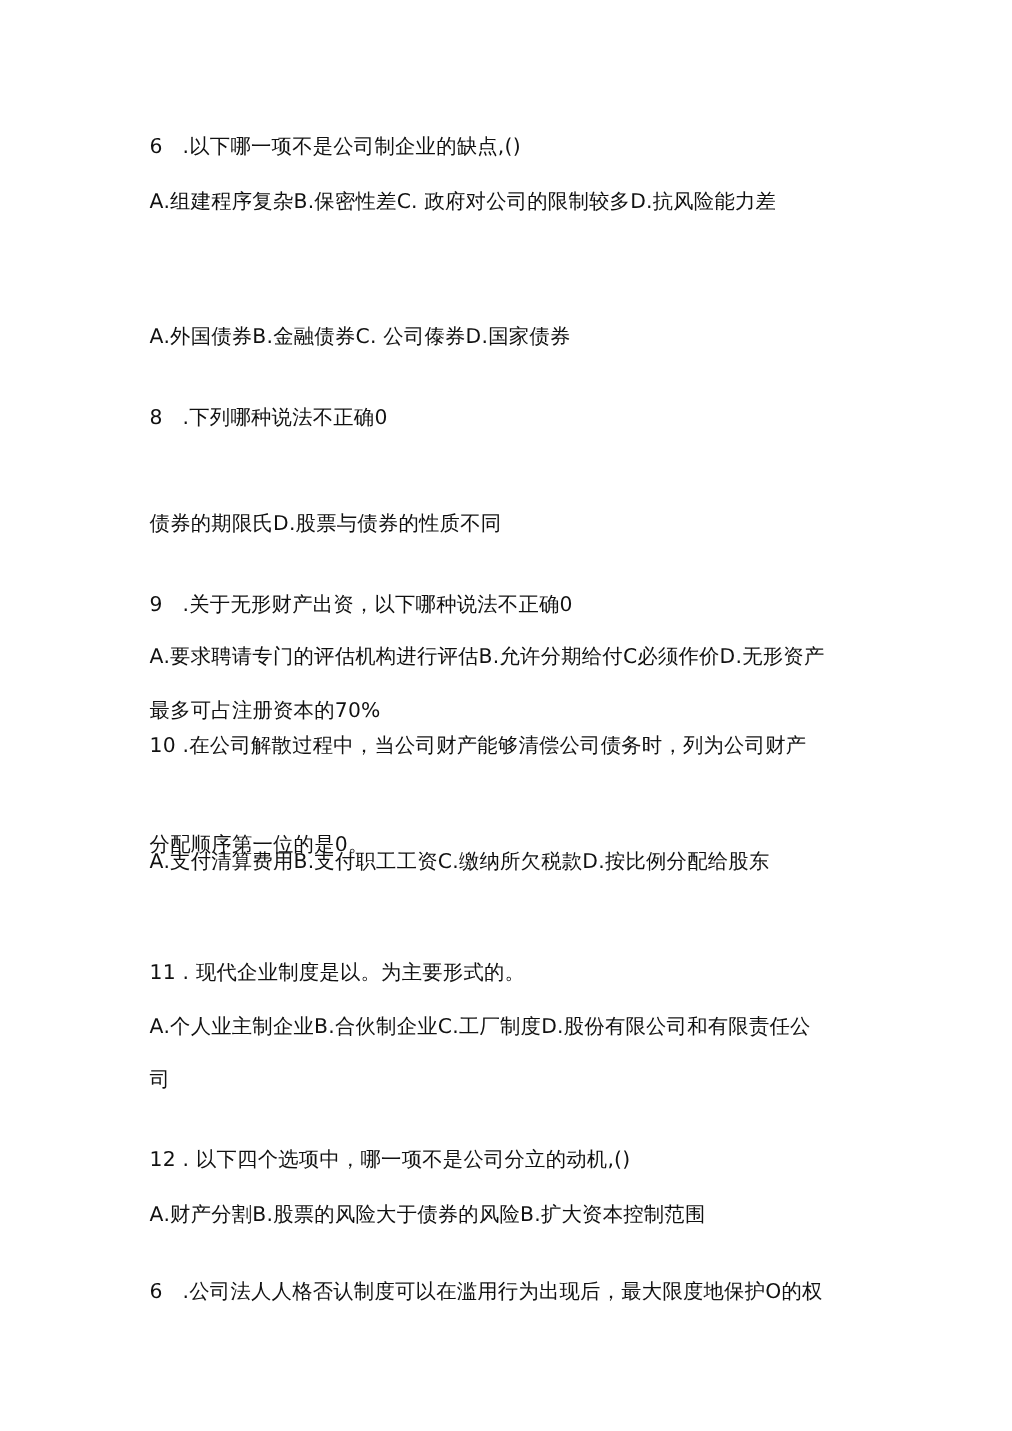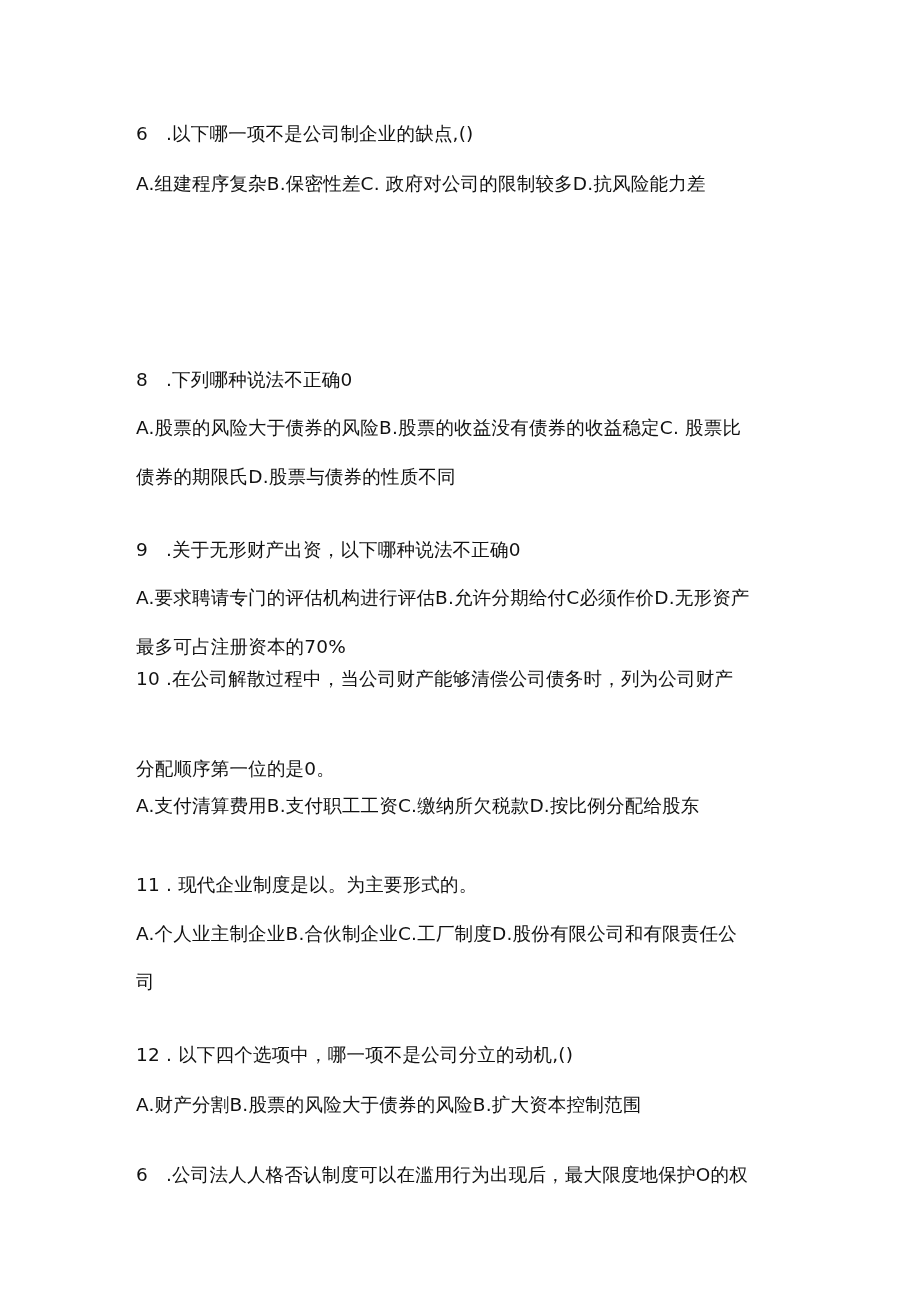--- a/index.html
+++ b/index.html
@@ -38,38 +38,38 @@
 </head>
 <body>
 
 <div class="page">
 
   <div class="line" style="top:122px">
     <span class="qnum">6</span><span>.以下哪一项不是公司制企业的缺点,()</span>
   </div>
   <div class="line" style="top:172px">A.组建程序复杂B.保密性差C. 政府对公司的限制较多D.抗风险能力差</div>
 
+  <div class="line" style="top:295px">A.外国债券B.金融债券C. 公司傣券D.国家债券</div>
 
   <div class="line" style="top:368px">
     <span class="qnum">8</span><span>.下列哪种说法不正确0</span>
   </div>
-  <div class="line" style="top:416px">A.股票的风险大于债券的风险B.股票的收益没有债券的收益稳定C. 股票比</div>
   <div class="line" style="top:465px">债券的期限氏D.股票与债券的性质不同</div>
 
   <div class="line" style="top:538px">
     <span class="qnum">9</span><span>.关于无形财产出资，以下哪种说法不正确0</span>
   </div>
   <div class="line" style="top:586px">A.要求聘请专门的评估机构进行评估B.允许分期给付C必须作价D.无形资产</div>
   <div class="line" style="top:635px">最多可占注册资本的70%</div>
 
   <div class="line" style="top:667px">
     <span class="qnum">10</span><span>.在公司解散过程中，当公司财产能够清偿公司债务时，列为公司财产</span>
   </div>
   <div class="line" style="top:757px">分配顺序第一位的是0。</div>
-  <div class="line" style="top:794px">A.支付清算费用B.支付职工工资C.缴纳所欠税款D.按比例分配给股东</div>
+  <div class="line" style="top:772px">A.支付清算费用B.支付职工工资C.缴纳所欠税款D.按比例分配给股东</div>
 
   <div class="line" style="top:873px">
     <span class="qnum">11</span><span>. 现代企业制度是以。为主要形式的。</span>
   </div>
   <div class="line" style="top:922px">A.个人业主制企业B.合伙制企业C.工厂制度D.股份有限公司和有限责任公</div>
   <div class="line" style="top:970px">司</div>
 
   <div class="line" style="top:1043px">
     <span class="qnum">12</span><span>. 以下四个选项中，哪一项不是公司分立的动机,()</span>
   </div>

